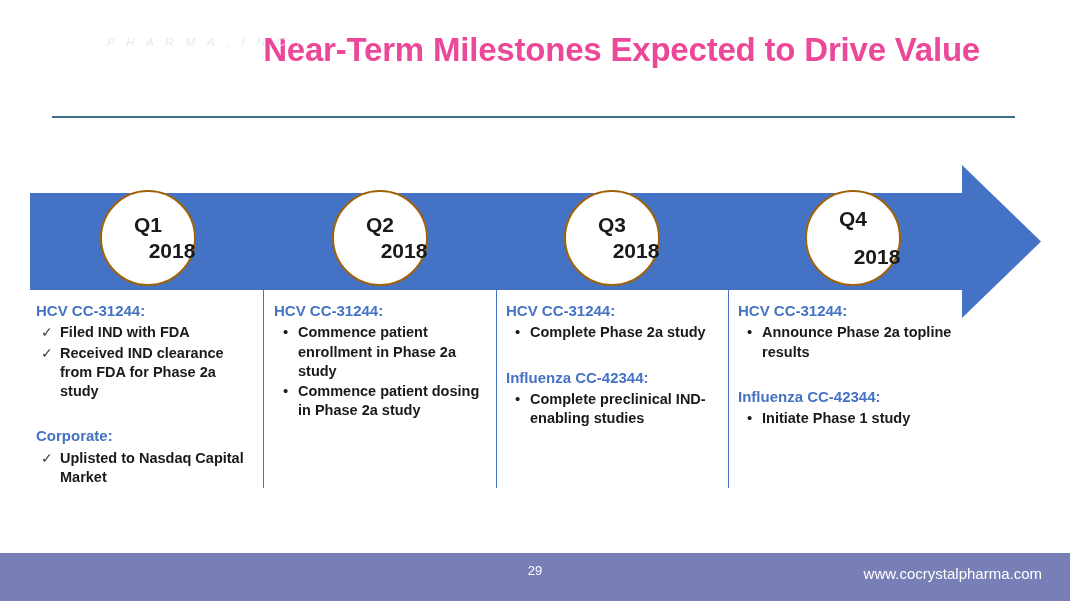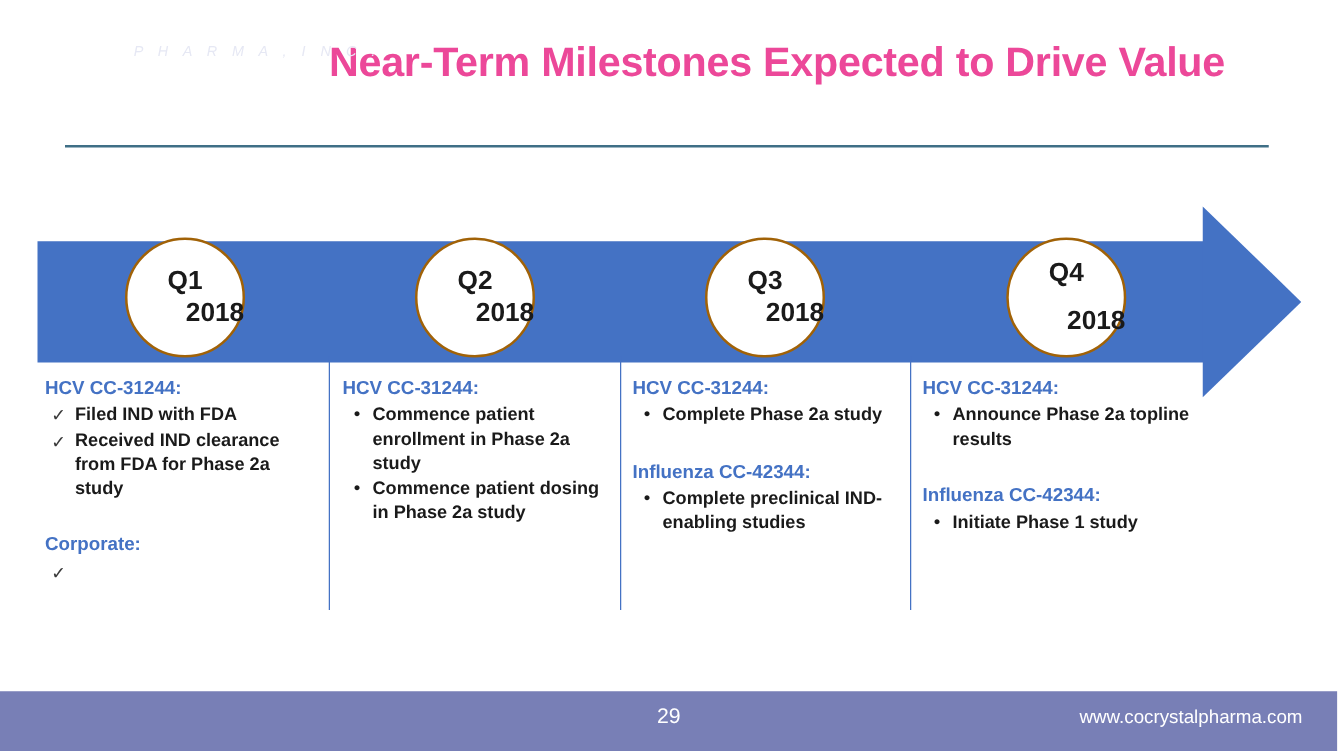--- a/index.html
+++ b/index.html
@@ -201,21 +201,21 @@
     color: #e6e8f4;
     white-space: nowrap;
   }
   .page-number {
     position: absolute;
     left: 0;
     top: 563px;
     width: 1070px;
     text-align: center;
     color: #ffffff;
-    font-size: 17px;
+    font-size: 13px;
   }
   .footer-url {
     position: absolute;
     right: 28px;
     top: 565px;
     color: #ffffff;
     font-size: 15px;
   }
 </style>
 </head>
@@ -259,21 +259,21 @@
         <div class="group">
           <div class="group-heading">HCV CC-31244:</div>
           <ul class="bullets">
             <li class="check"><span class="bullet-mark">✓</span><span>Filed IND with FDA</span></li>
             <li class="check"><span class="bullet-mark">✓</span><span>Received IND clearance from FDA for Phase 2a study</span></li>
           </ul>
         </div>
         <div class="group">
           <div class="group-heading">Corporate:</div>
           <ul class="bullets">
-            <li class="check"><span class="bullet-mark">✓</span></li>
+            <li class="check"><span class="bullet-mark">✓</span><span>Uplisted to Nasdaq Capital Market</span></li>
           </ul>
         </div>
       </div>
       <div class="col col-1">
         <div class="group">
           <div class="group-heading">HCV CC-31244:</div>
           <ul class="bullets">
             <li class="dot"><span class="bullet-mark">•</span><span>Commence patient enrollment in Phase 2a study</span></li>
             <li class="dot"><span class="bullet-mark">•</span><span>Commence patient dosing in Phase 2a study</span></li>
           </ul>

